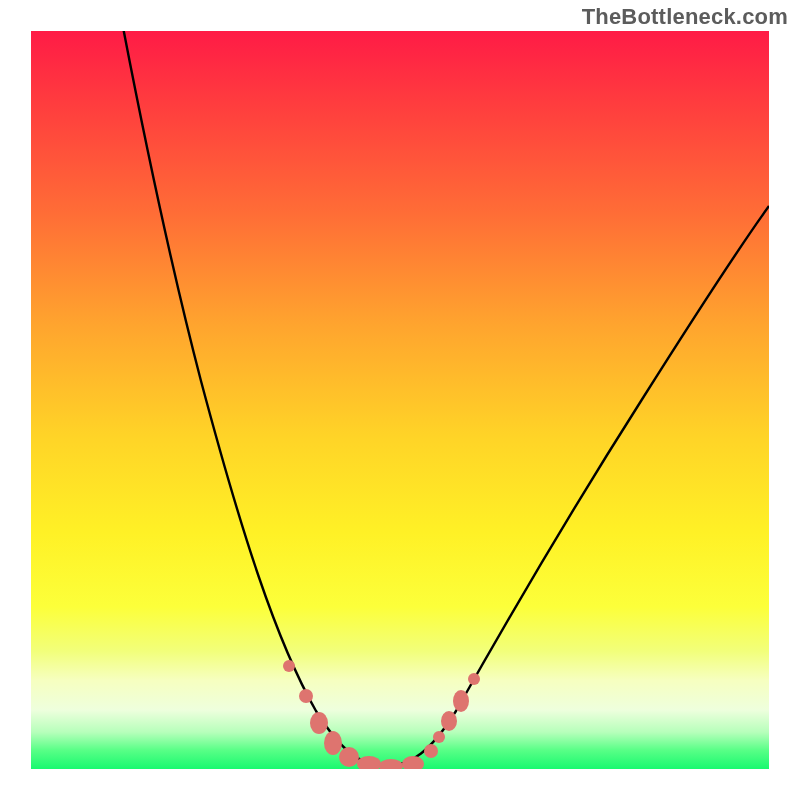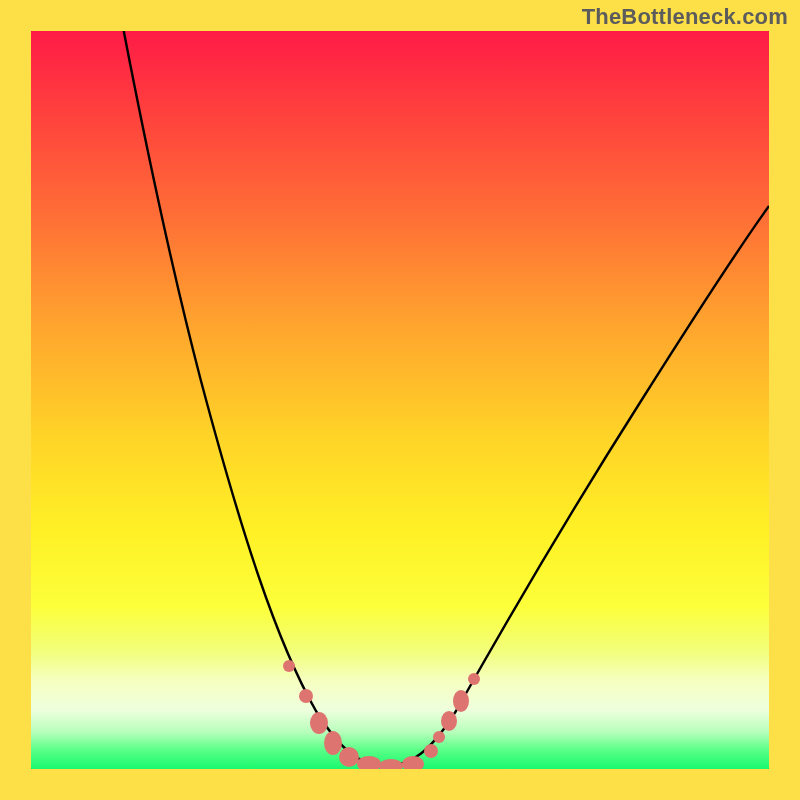--- a/index.html
+++ b/index.html
@@ -8,21 +8,21 @@
     width: 800px;
     height: 800px;
     background: #000;
     font-family: Arial, Helvetica, sans-serif;
     overflow: hidden;
   }
   .frame {
     position: relative;
     width: 800px;
     height: 800px;
-    background: #fde047;
+    background: #ffffff;
   }
   .watermark {
     position: absolute;
     top: 4px;
     right: 12px;
     font-size: 22px;
     font-weight: 600;
     color: #5c5c5c;
     letter-spacing: 0.2px;
     z-index: 5;

